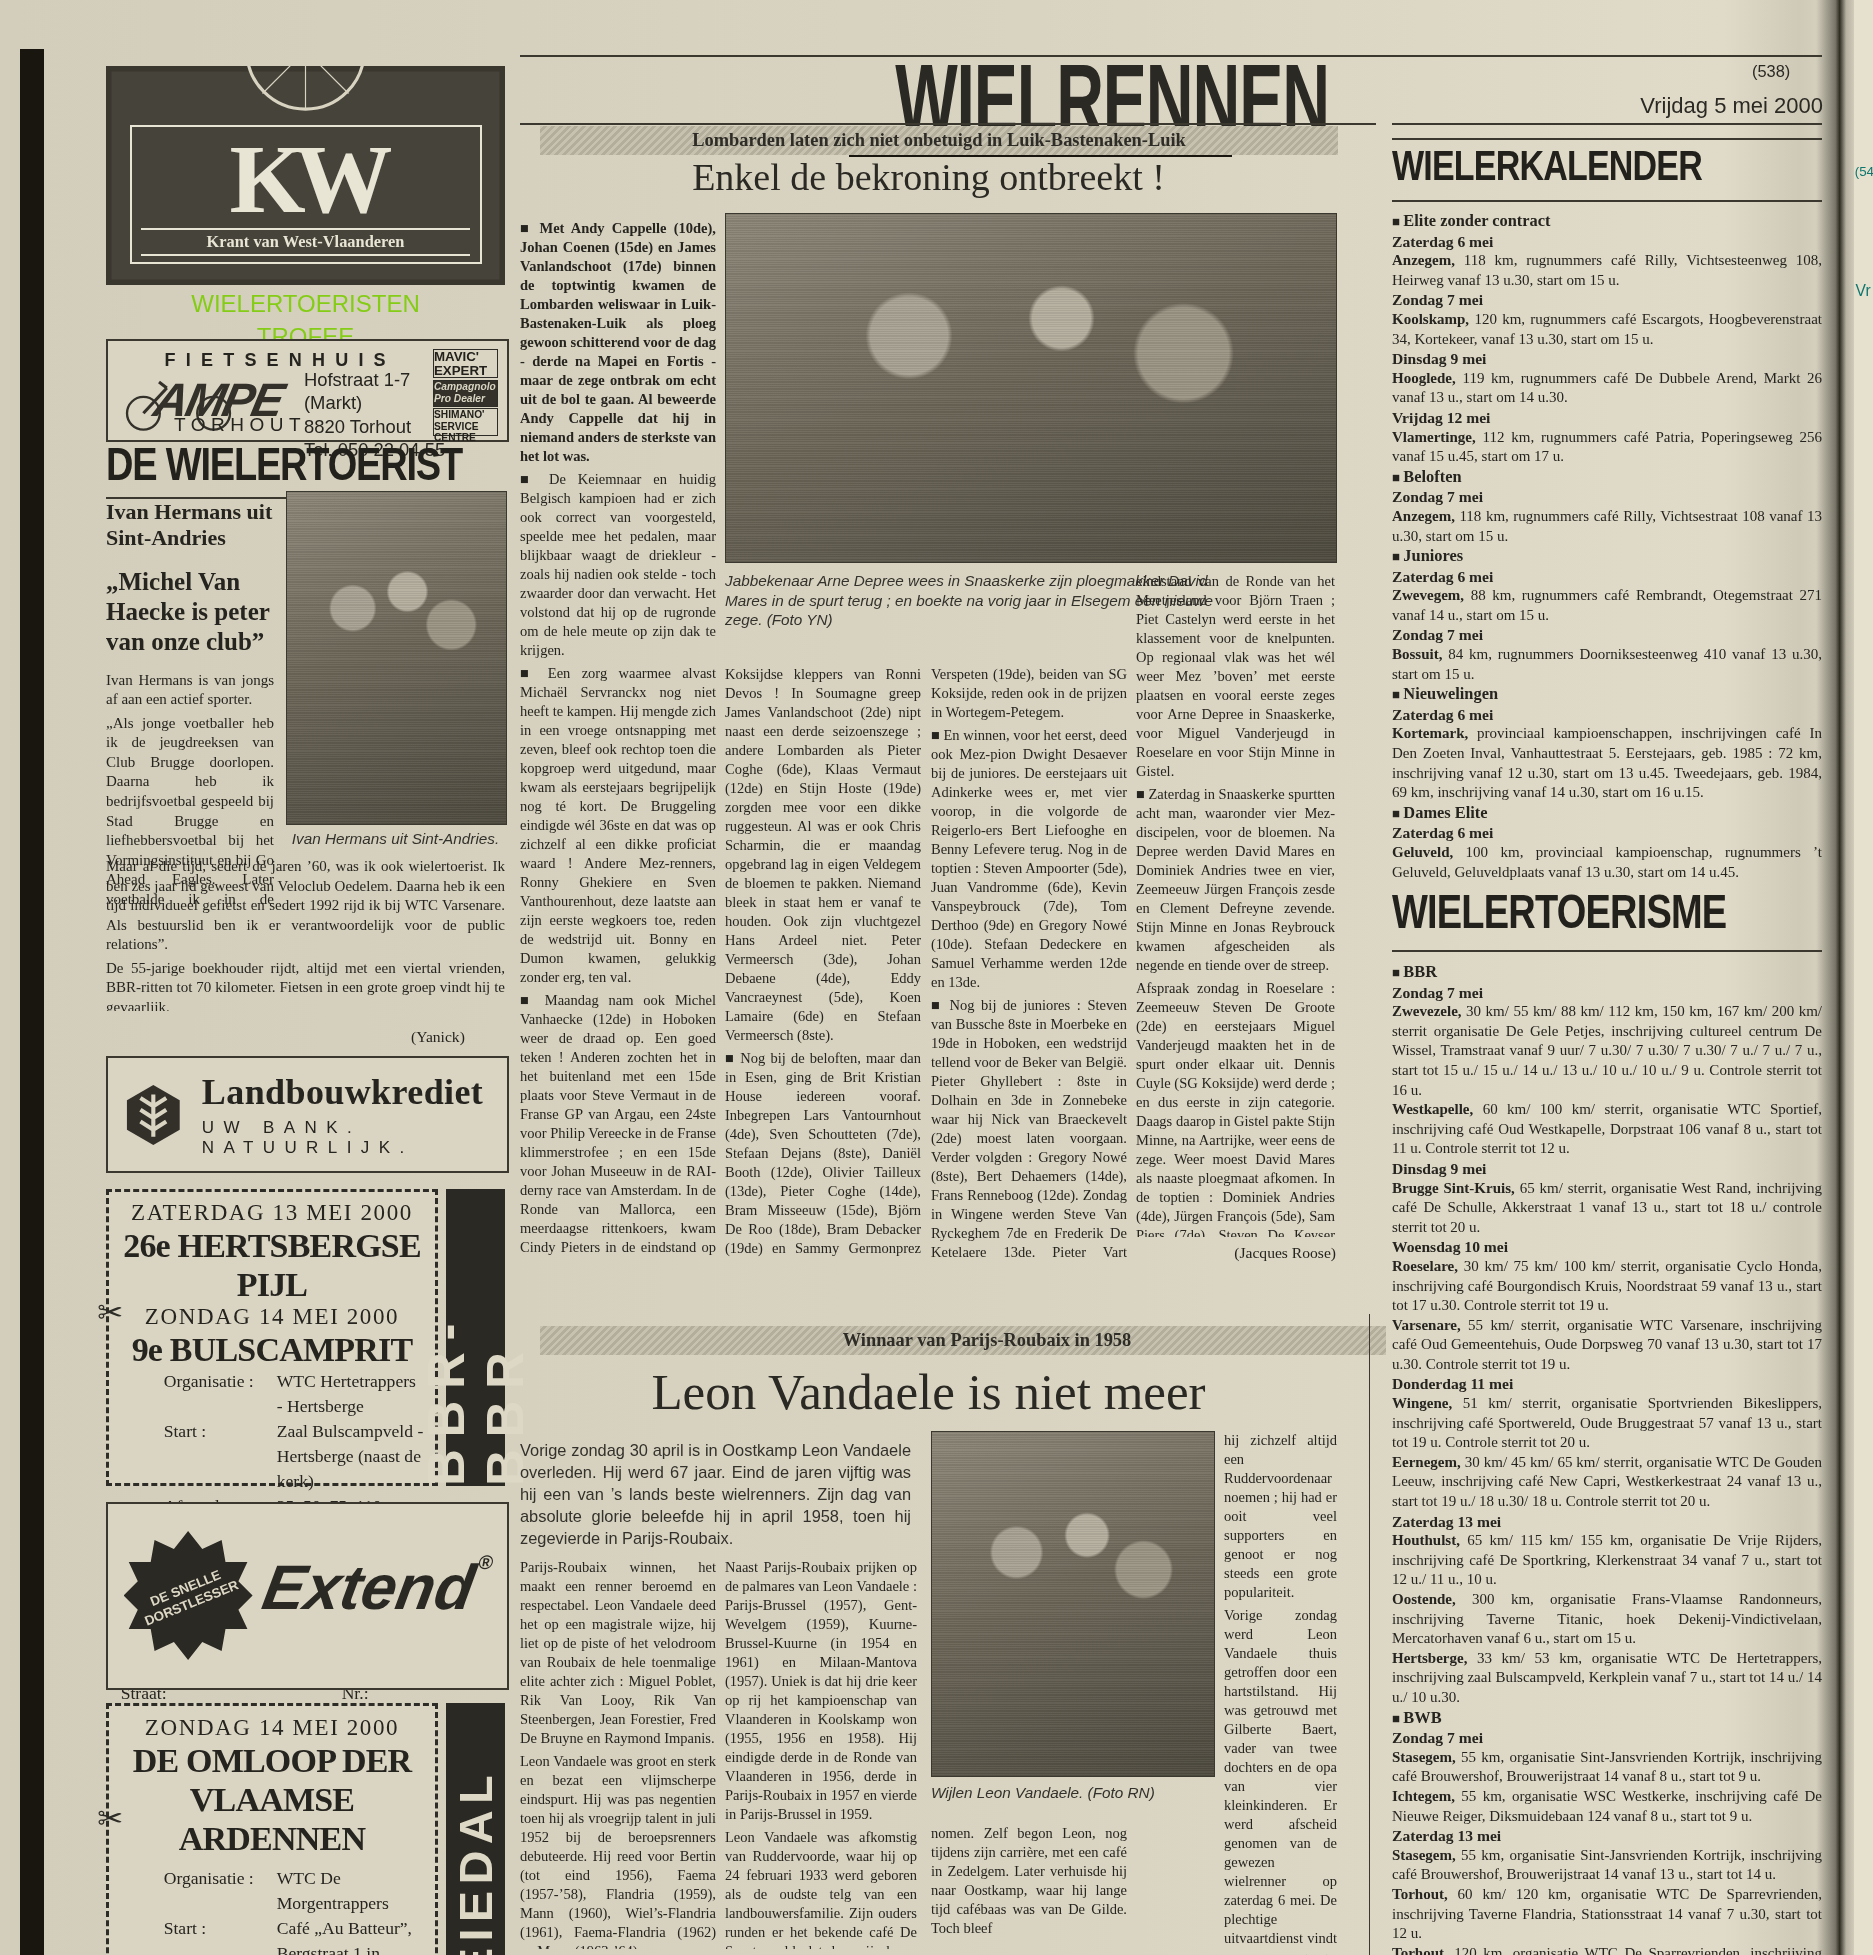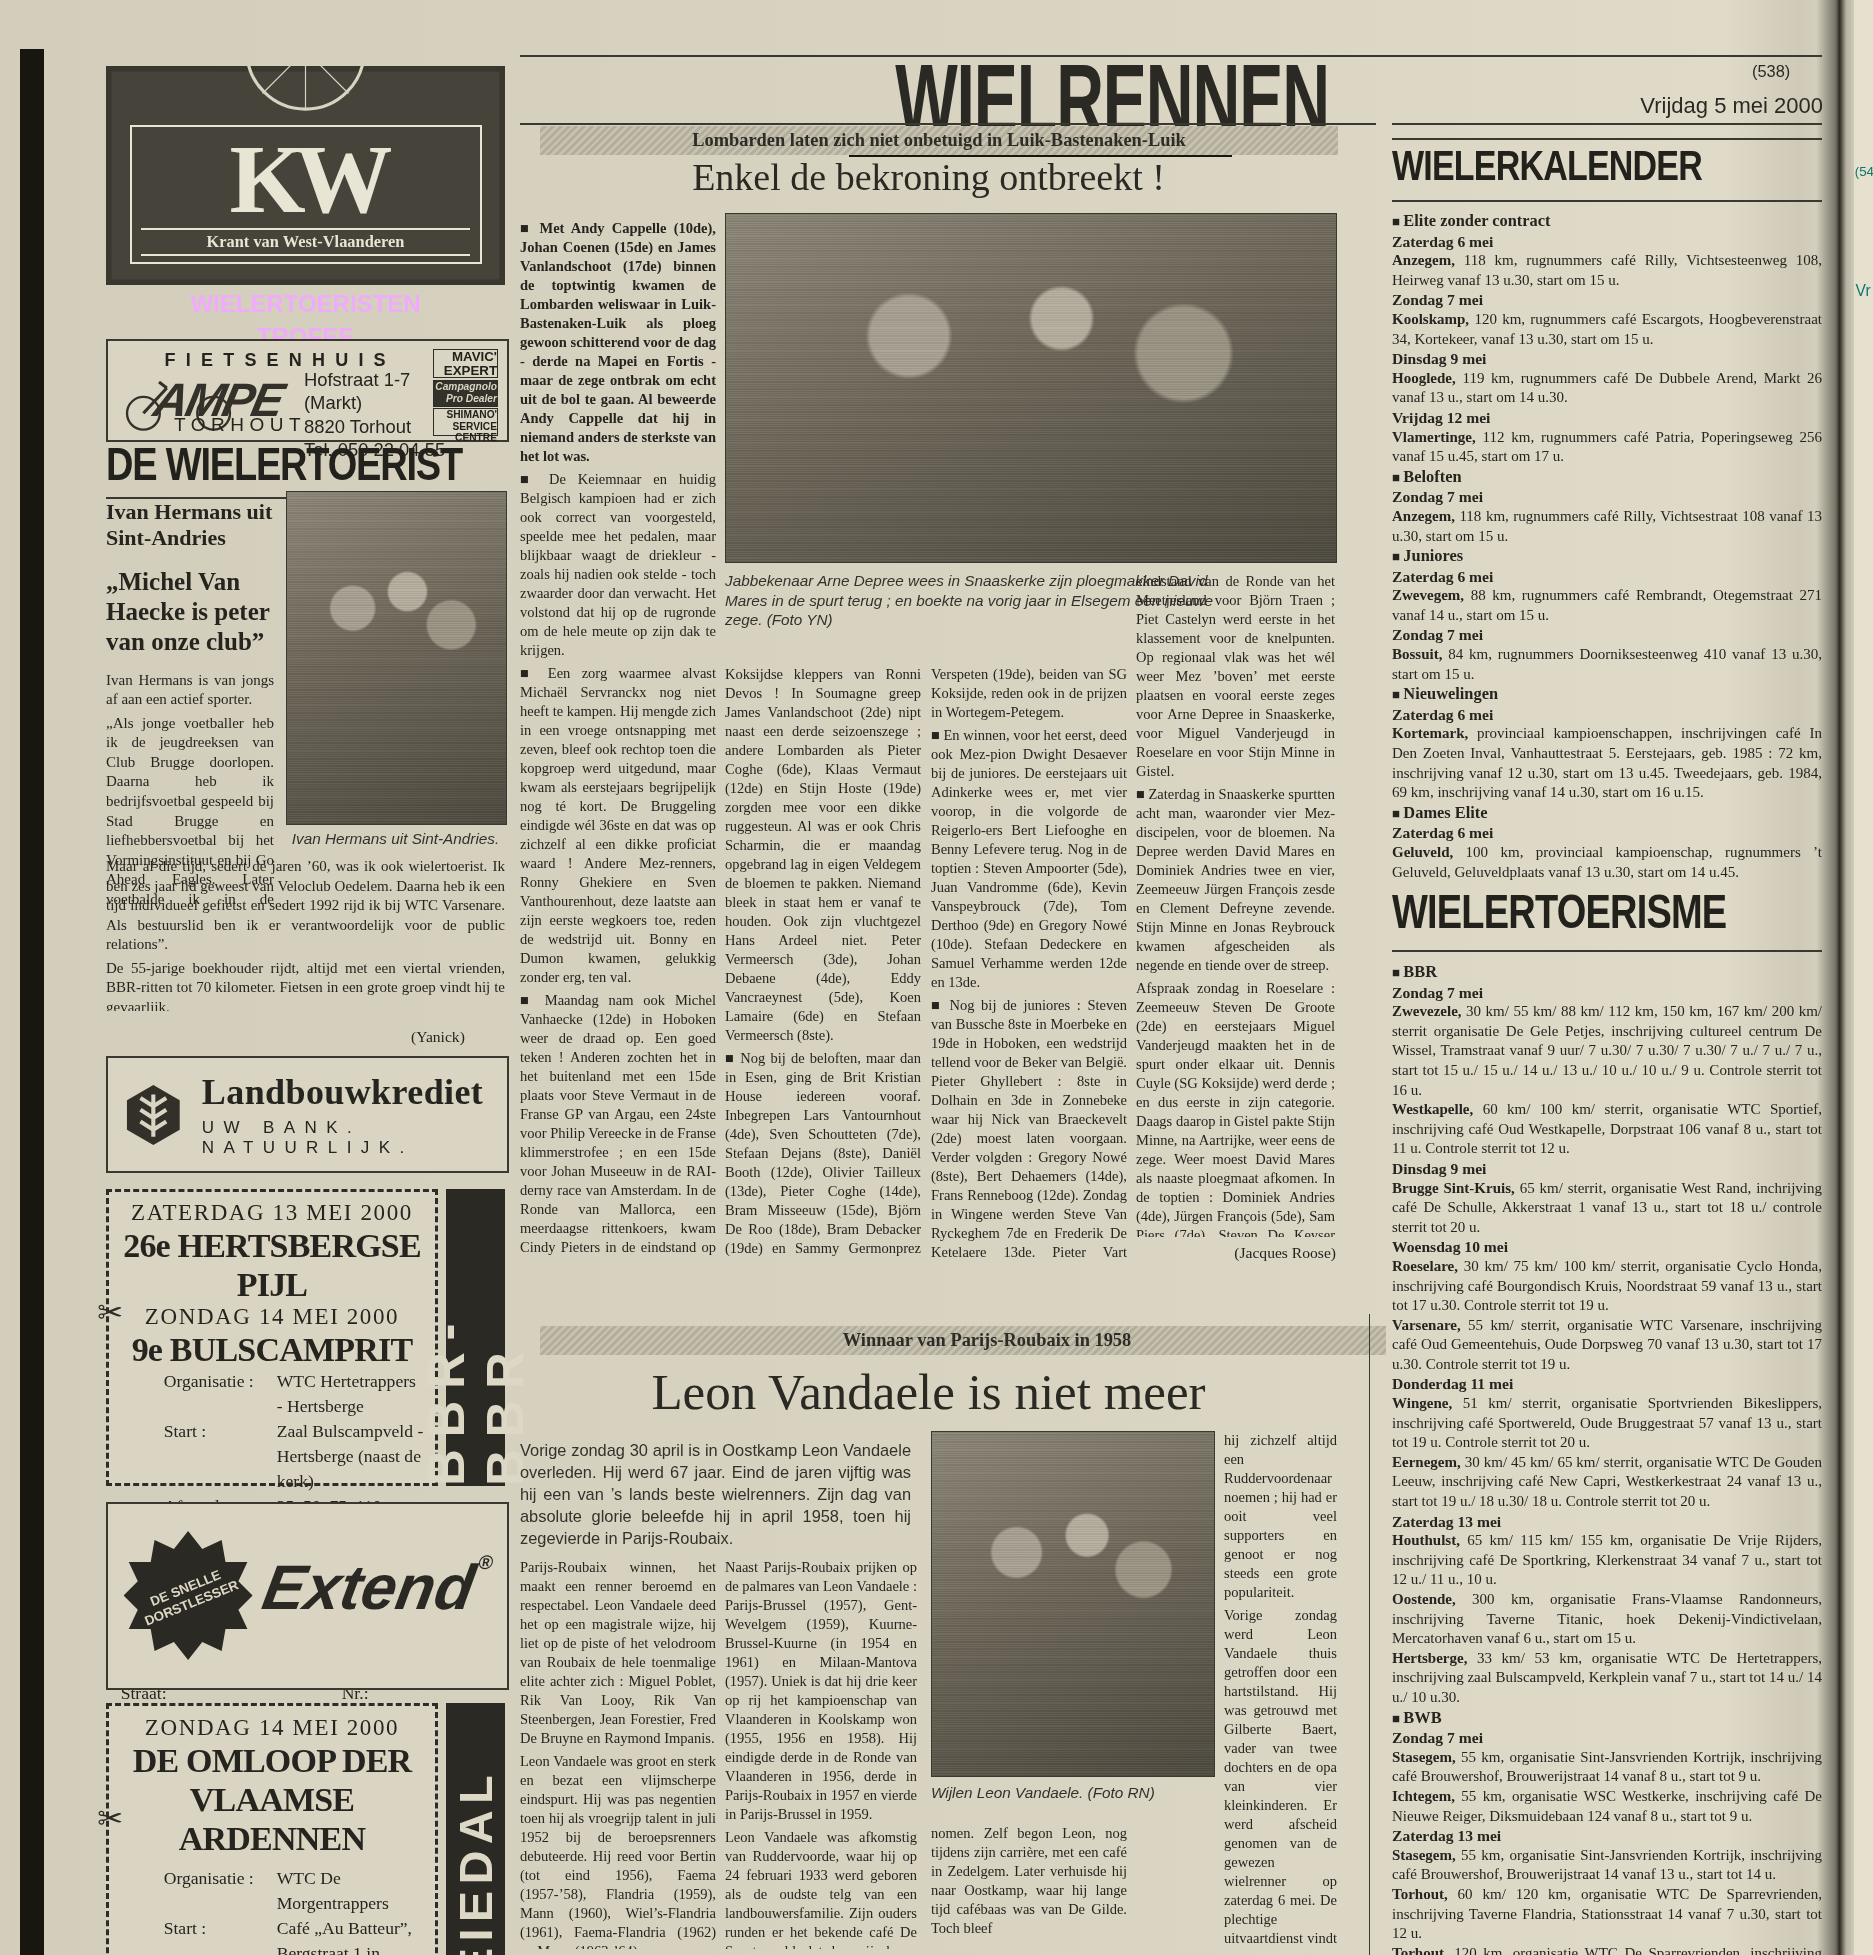--- a/index.html
+++ b/index.html
@@ -37,29 +37,29 @@
   .cal .sec:before{content:"■  ";font-size:13.3px;}
   .cal .date{font-weight:bold;font-size:15.6px;text-align:left;}
   .bigsec{font-size:34px;letter-spacing:-0.8px;transform:scaleY(1.25);transform-origin:left bottom;white-space:nowrap;}
   
   .kwbox{background:#46433a;box-shadow:inset 0 0 0 5.5px #3a372f;}
   .kwframe{border:2.7px solid #e9e5d5;margin:59px 23.5px 0;padding:7px 9.4px 5.5px;text-align:center;}
   .kwletters{font-family:"Liberation Serif",serif;font-weight:bold;font-size:98px;line-height:90px;
     letter-spacing:-11px;color:#e9e5d5;}
   .kwsub{border:2px solid #e9e5d5;border-left:none;border-right:none;color:#e9e5d5;
     font-size:16.4px;font-weight:bold;padding:2.3px 0;margin-top:3.9px;font-family:"Liberation Serif",serif;}
-  .kwtrofee{color:#f0abfc;font-family:"Liberation Sans",sans-serif;font-weight:bold;
+  .kwtrofee{color:#84cc16;font-family:"Liberation Sans",sans-serif;font-weight:normal;
     font-size:24px;line-height:33px;text-align:center;margin-top:23.5px;}
   .adbox{background:#dad5c3;border:2px solid #3a382f;}
   .ampe-brand{font-family:"Liberation Sans",sans-serif;font-weight:bold;font-size:18px;letter-spacing:10.2px;}
   .ampe-word{font-family:"Liberation Sans",sans-serif;font-weight:bold;font-style:italic;
     font-size:47px;letter-spacing:-2.3px;transform:skewX(-12deg);color:#33312a;}
   .ampe-city{font-family:"Liberation Sans",sans-serif;font-size:19px;letter-spacing:5.5px;}
   .ampe-addr{font-family:"Liberation Sans",sans-serif;font-size:18.4px;line-height:23.5px;}
-  .lglogo{border:1.6px solid #2e2c26;background:#dad5c3;text-align:right;
+  .lglogo{border:1.6px solid #2e2c26;background:#dad5c3;text-align:left;
     font-family:"Liberation Sans",sans-serif;font-weight:bold;color:#23211c;}
   .wt-head{font-size:38px;letter-spacing:-1.2px;transform:scaleY(1.2);transform-origin:left bottom;white-space:nowrap;}
   .wt-kicker{font-size:22px;font-weight:bold;line-height:26px;}
   .wt-quote{font-size:25px;font-weight:bold;line-height:30px;}
   .wt-body .para{font-size:15px;line-height:19.6px;}
   .lbk-name{font-size:36px;font-weight:bold;letter-spacing:0.4px;}
   .lbk-tag{font-family:"Liberation Sans",sans-serif;font-size:17px;letter-spacing:9.4px;margin-top:5.5px;}
   .coupon{border:3.5px dashed #2e2c26;background:#dad5c3;}
   .coupon .cdate{font-size:23px;letter-spacing:1.6px;text-align:center;}
   .coupon .ctitle{font-size:34px;font-weight:bold;text-align:center;letter-spacing:-0.8px;line-height:39px;}

